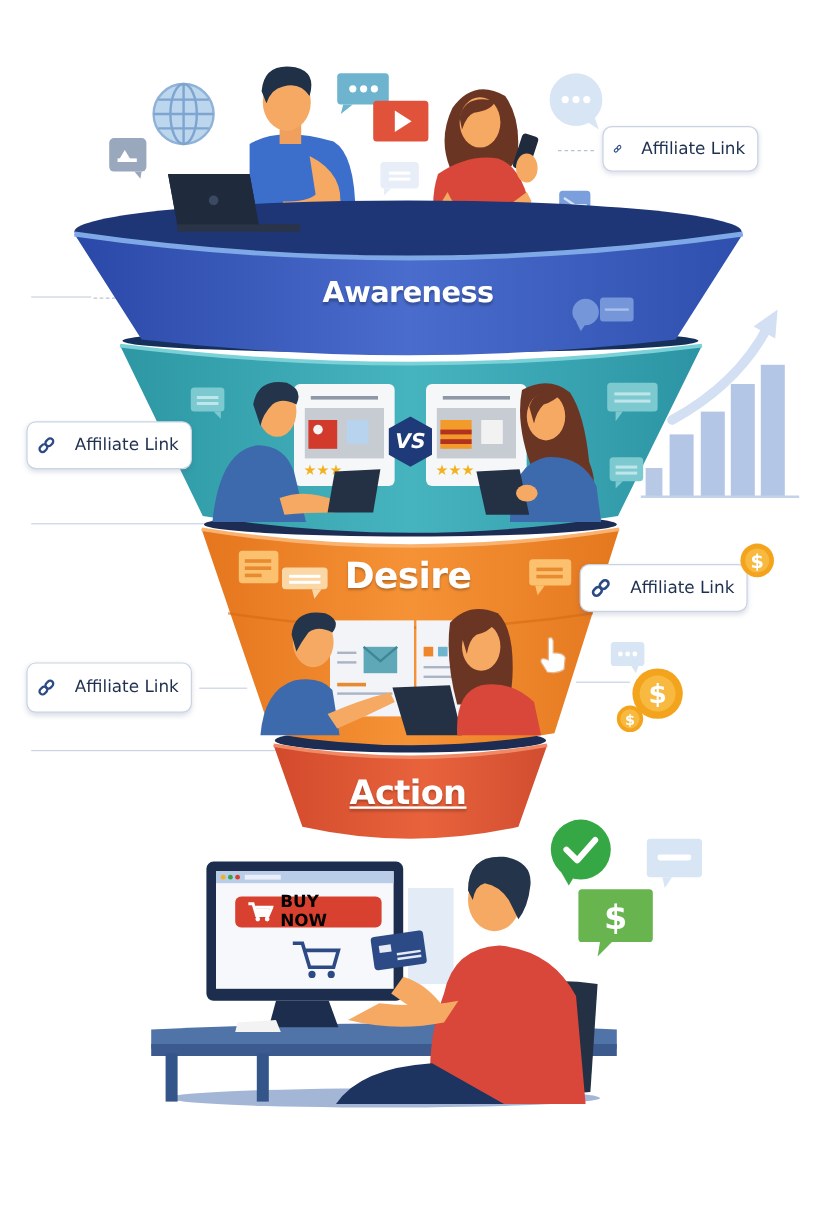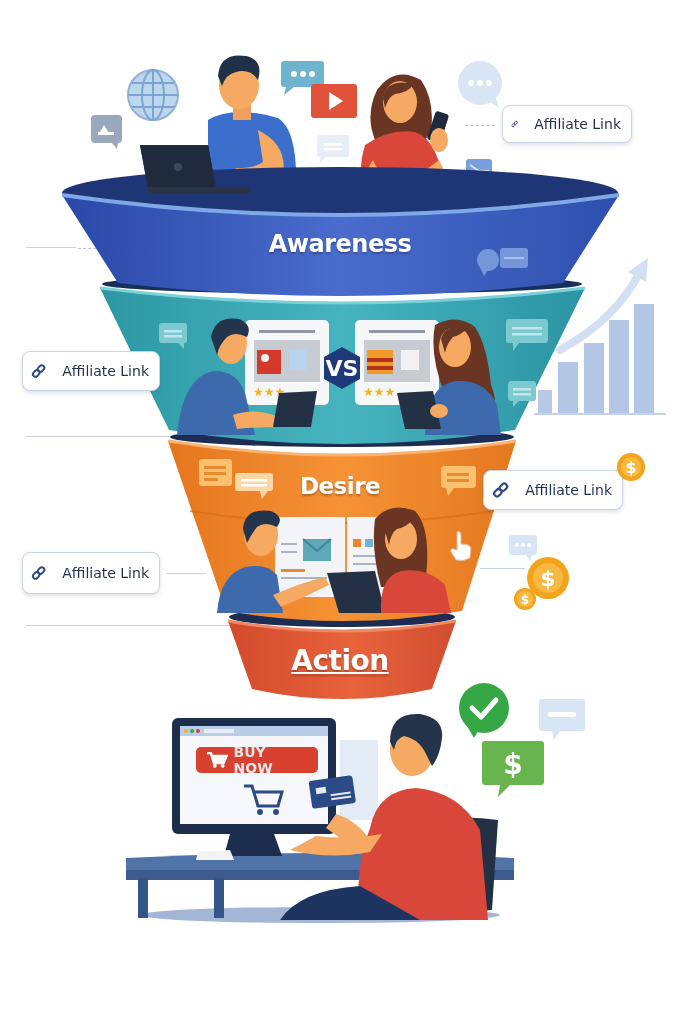--- a/index.html
+++ b/index.html
@@ -3,22 +3,22 @@
 <meta charset="utf-8">
 <style>
   html, body { margin:0; padding:0; background:#ffffff; }
   body { width:683px; height:1024px; position:relative; overflow:hidden; font-family:"Liberation Sans", sans-serif; }
   .abs { position:absolute; }
   .stage-label { position:absolute; color:#ffffff; font-family:"DejaVu Sans", sans-serif; font-weight:bold; text-align:center; text-shadow:0 2px 2px rgba(0,0,0,0.25); letter-spacing:-0.5px; }
   .aff-badge { position:absolute; background:#ffffff; border:1.5px solid #c9d3e3; border-radius:8px; box-shadow:0 2px 4px rgba(60,80,120,0.18); display:flex; align-items:center; gap:16px; padding:0 10px 0 8px; height:36px; box-sizing:border-box; }
   .aff-badge .txt { font-family:"DejaVu Sans", sans-serif; font-size:14px; color:#1f2f4f; font-weight:500; white-space:nowrap; }
   .guide { position:absolute; height:1px; background:#c9d3e3; }
   .guide.dash { background:none; border-top:1.5px dashed #b8c3d6; height:0; }
-  .buy-btn { position:absolute; background:#d8412f; border-radius:5px; color:#e5e5e5; font-weight:bold; font-size:14px; display:flex; align-items:center; gap:6px; padding:0 10px; box-sizing:border-box; font-family:"DejaVu Sans", sans-serif; }
-  .vs-hex { position:absolute; color:#fff; font-weight:bold; font-size:22px; display:flex; align-items:center; justify-content:center; font-family:"DejaVu Sans", sans-serif; }
+  .buy-btn { position:absolute; background:#d8412f; border-radius:5px; color:#000000; font-weight:bold; font-size:14px; display:flex; align-items:center; gap:6px; padding:0 10px; box-sizing:border-box; font-family:"DejaVu Sans", sans-serif; }
+  .vs-hex { position:absolute; color:#fff; font-weight:bold; font-size:17px; display:flex; align-items:center; justify-content:center; font-family:"DejaVu Sans", sans-serif;font-style:italic; }
 </style>
 </head>
 <body>
 
 <svg class="abs" style="left:520px;top:250px;" width="163" height="170" viewBox="0 0 163 170">
   <rect x="18" y="140" width="14" height="24" fill="#b8c9e6"></rect>
   <rect x="38" y="112" width="20" height="52" fill="#b3c6e6"></rect>
   <rect x="64" y="93" width="20" height="71" fill="#b3c6e6"></rect>
   <rect x="89" y="70" width="20" height="94" fill="#b3c6e6"></rect>
   <rect x="114" y="54" width="20" height="110" fill="#b3c6e6"></rect>
@@ -140,21 +140,21 @@
       <stop offset="0" stop-color="#e5761d"></stop>
         <stop offset="0.5" stop-color="#f69236"></stop>
         <stop offset="1" stop-color="#e4781f"></stop>
     </linearGradient>
   </defs>
   <ellipse cx="182" cy="12" rx="172" ry="10" fill="#1d2c52"></ellipse>
   <path d="M8 16 Q182 44 356 16 L302 186 Q182 206 66 186 Z" fill="url(#gDes)"></path>
   <path d="M8 16 Q182 44 356 16" stroke="#f9b26f" stroke-width="3" fill="none"></path>
   <path d="M30 86 Q182 110 334 86" stroke="#d56a14" stroke-width="2" fill="none" opacity="0.6"></path>
 </svg>
-<div class="stage-label" style="left:260px;top:473px;width:160px;font-size:23px;">Desire</div>
+<div class="stage-label" style="left:260px;top:463px;width:160px;font-size:30px;">Desire</div>
 
 <svg class="abs" style="left:198px;top:458px;" width="36" height="30" viewBox="0 0 36 30">
   <rect x="1" y="1" width="33" height="27" rx="3" fill="#fbc16f"></rect>
   <rect x="6" y="8" width="22" height="3" fill="#e88a2f"></rect>
     <rect x="6" y="14" width="22" height="3" fill="#e88a2f"></rect>
     <rect x="6" y="20" width="14" height="3" fill="#e88a2f"></rect>
 </svg>
 <svg class="abs" style="left:234px;top:472px;" width="40" height="28" viewBox="0 0 40 28">
   <rect x="1" y="1" width="38" height="18" rx="3" fill="#fcd7a6"></rect>
   <polygon points="26,19 34,19 28,27" fill="#fcd7a6"></polygon>

